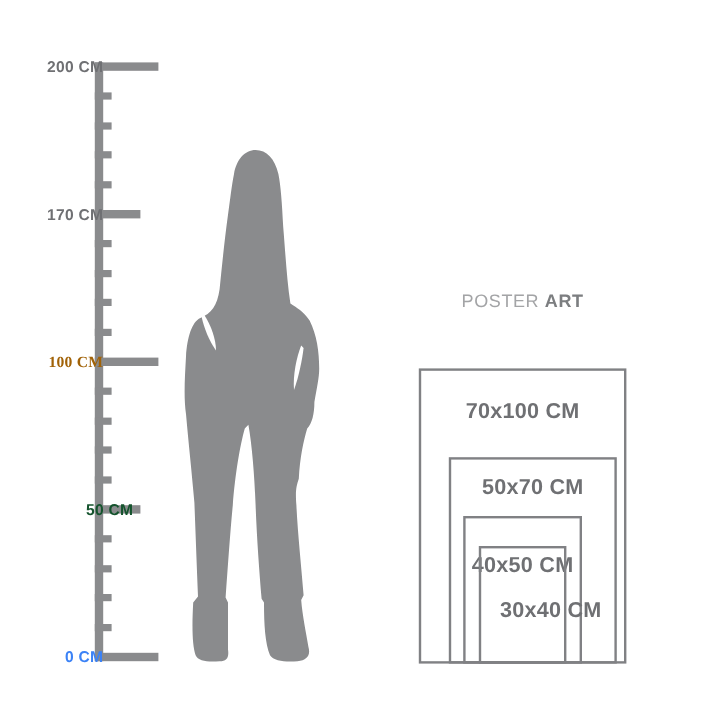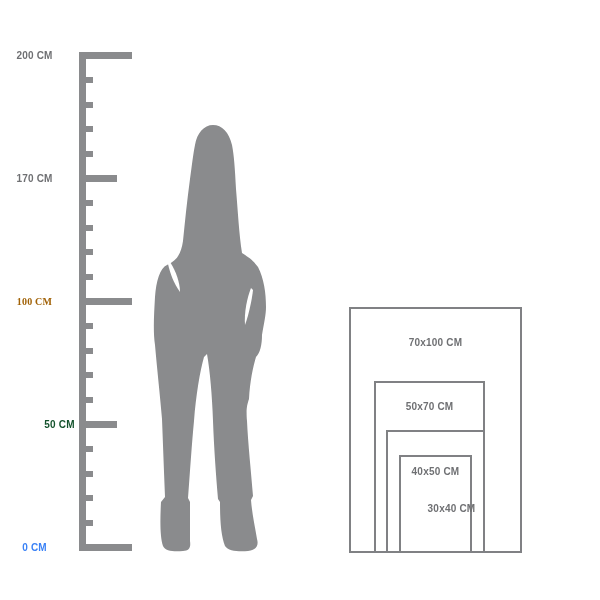--- a/index.html
+++ b/index.html
@@ -19,24 +19,24 @@
   .ruler-bar {
     position: absolute;
     background: #8a8b8d;
   }
   .ruler-tick {
     position: absolute;
     background: #8a8b8d;
   }
   .ruler-label {
     position: absolute;
-    left: 0;
+    left: 17px;
     width: 69px;
-    text-align: center;
-    font-size: 10px;
+    text-align: right;
+    font-size: 13px;
     font-weight: bold;
     color: #6f7073;
     line-height: 15px;
     letter-spacing: 0.2px;
     white-space: nowrap;
   }
   
   .figure-svg {
     position: absolute;
     left: 152px;
@@ -46,21 +46,21 @@
   .poster-rect {
     position: absolute;
     border: 2px solid #808184;
     box-sizing: border-box;
     background: transparent;
   }
   .poster-label {
     position: absolute;
     width: 100%;
     text-align: center;
-    font-size: 10px;
+    font-size: 18px;
     font-weight: bold;
     color: #6f7073;
     line-height: 15px;
     letter-spacing: 0.2px;
     white-space: nowrap;
   }
   
   .poster-title {
     position: absolute;
     left: 344px;
@@ -153,26 +153,30 @@
       C 87,110 86,90 84,66
       C 83,46 82,32 80,22
       C 77,9 70,2 61,2
       Z" fill="#8a8b8d"></path>
     <path fill="#ffffff" d="
       M 18,139 C 24,148 28,160 28,169 C 22,161 18,150 16,141 Z"></path>
     <path fill="#ffffff" d="
       M 99,165 C 95,175 92,190 93,202 C 97,191 100,176 101,167 Z"></path>
   </svg>
 
+  <div class="poster-title">
+    <span class="t-regular">POSTER</span>
+    <span class="t-bold">ART</span>
+  </div>
 
   <div id="posters">
       <div class="poster-rect" style="left: 349.4px; top: 307px; width: 172.2px; height: 246px; border-color: rgb(128, 129, 132);">
         <div class="poster-label" style="top: 26px; color: rgb(111, 112, 115);">70x100 CM</div>
       </div>
-      <div class="poster-rect" style="left: 374px; top: 380.8px; width: 111px; height: 172.2px; border-color: rgb(128, 129, 132);">
+      <div class="poster-rect" style="left: 374px; top: 380.8px; width: 140px; height: 172.2px; border-color: rgb(128, 129, 132);">
         <div class="poster-label" style="top: 16.2px; color: rgb(111, 112, 115);">50x70 CM</div>
       </div>
       <div class="poster-rect" style="left: 386.3px; top: 430px; width: 98.4px; height: 123px; border-color: rgb(128, 129, 132);">
         <div class="poster-label" style="top: 4px; color: rgb(111, 112, 115); margin-top: 28px;">40x50 CM</div>
       </div>
       <div class="poster-rect" style="left: 398.6px; top: 454.6px; width: 73.8px; height: 98.4px; border-color: rgb(128, 129, 132); padding-left: 16px;">
         <div class="poster-label" style="top: 44.4px; color: rgb(111, 112, 115);">30x40 CM</div>
       </div>
     </div>
 

